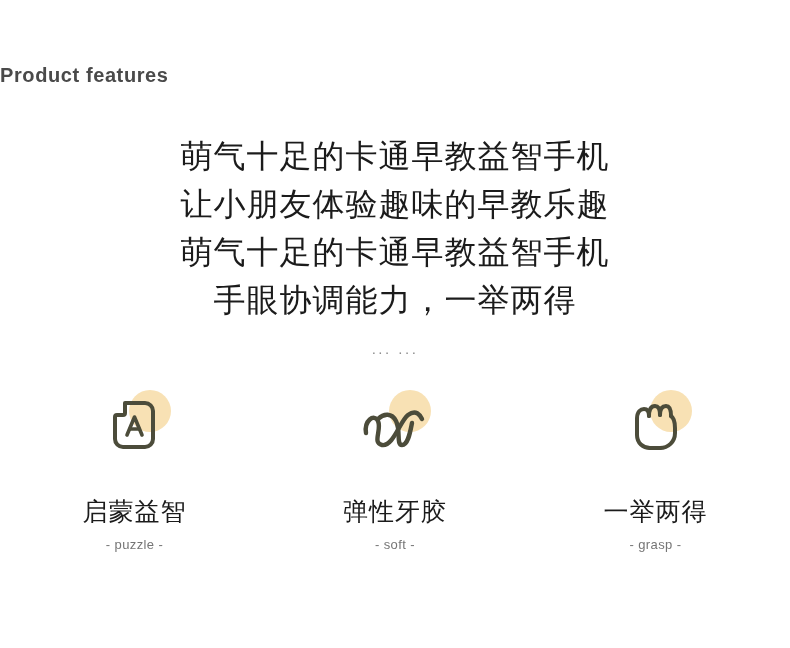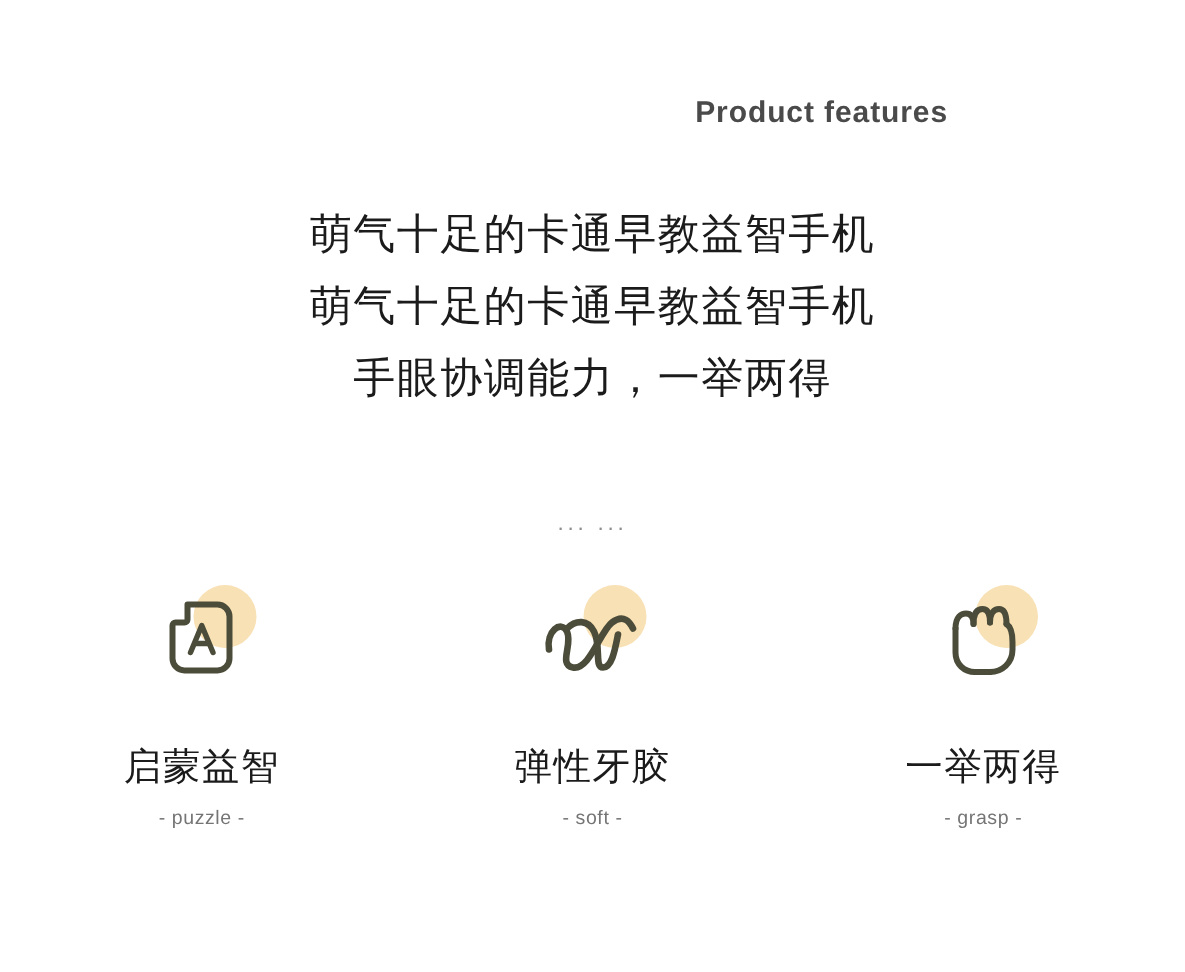--- a/index.html
+++ b/index.html
@@ -20,37 +20,37 @@
     height: 648px;
     box-sizing: border-box;
   }
 
   
   .section-title {
     position: absolute;
     top: 64px;
     left: 0;
     width: 632px;
-    text-align: right;
+    text-align: left;
     font-size: 20px;
     font-weight: bold;
     letter-spacing: 0.6px;
     color: #4a4a4a;
   }
 
   
   .body-copy {
     position: absolute;
     top: 132px;
     left: 0;
     width: 790px;
     text-align: center;
   }
   .body-line {
-    font-size: 28px;
+    font-size: 32px;
     line-height: 48px;
     color: #1b1b1b;
     letter-spacing: 1px;
     white-space: nowrap;
   }
 
   
   .ellipsis-divider {
     position: absolute;
     top: 340px;
@@ -121,20 +121,21 @@
 </style>
 </head>
 <body>
 
 <div class="page">
 
   <div class="section-title">Product features</div>
 
   <div class="body-copy">
     <div class="body-line">萌气十足的卡通早教益智手机</div>
+    <div class="body-line">让小朋友体验趣味的早教乐趣</div>
     <div class="body-line">萌气十足的卡通早教益智手机</div>
     <div class="body-line">手眼协调能力，一举两得</div>
   </div>
 
   <div class="ellipsis-divider">... ...</div>
 
   <div class="feature-row">
 
     <div class="feature-item">
       <div class="icon-wrap">

